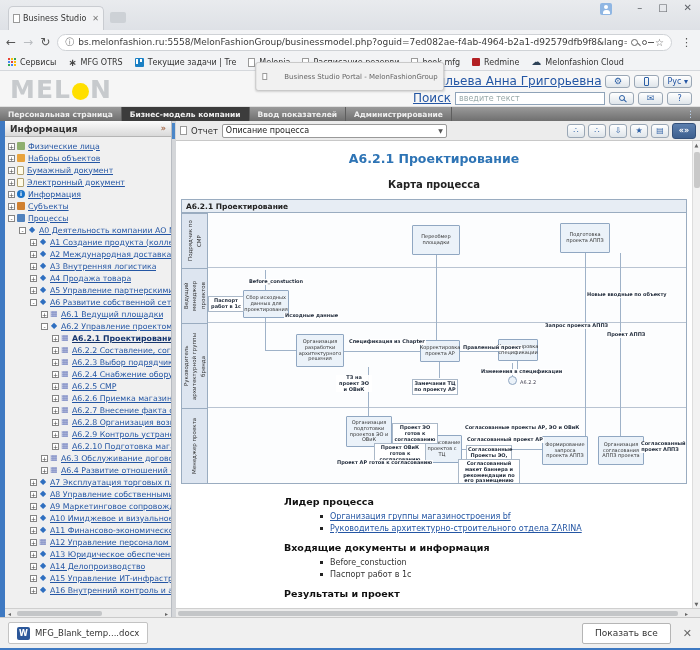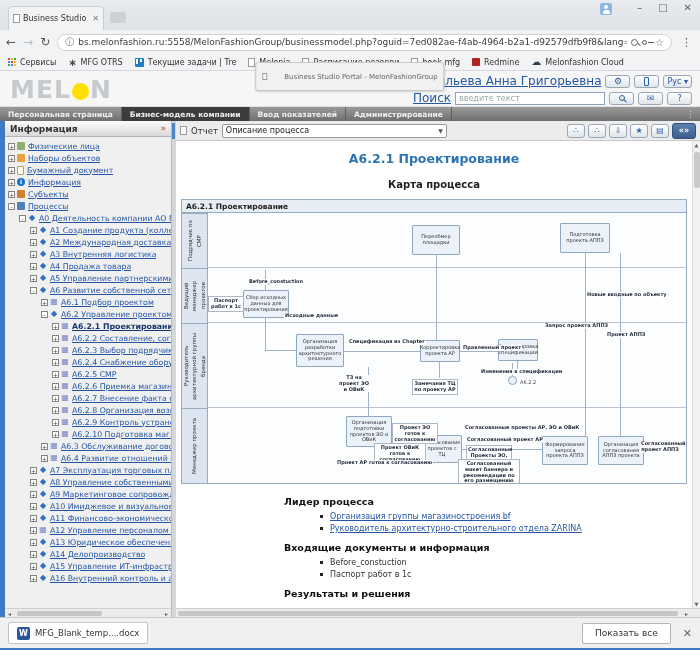--- a/index.html
+++ b/index.html
@@ -275,20 +275,25 @@
             <span class="ti ti-folder"></span>
             <span class="tlink">Наборы объектов</span>
           </div>
           <div class="trow" style="padding-left: 0px;">
             <span class="exp">+</span>
             <span class="ti ti-doc"></span>
             <span class="tlink">Бумажный документ</span>
           </div>
           <div class="trow" style="padding-left: 0px;">
             <span class="exp">+</span>
+            <span class="ti ti-doc"></span>
+            <span class="tlink">Электронный документ</span>
+          </div>
+          <div class="trow" style="padding-left: 0px;">
+            <span class="exp">+</span>
             <span class="ti ti-info">i</span>
             <span class="tlink">Информация</span>
           </div>
           <div class="trow" style="padding-left: 0px;">
             <span class="exp">+</span>
             <span class="ti ti-subj"></span>
             <span class="tlink">Субъекты</span>
           </div>
           <div class="trow" style="padding-left: 0px;">
             <span class="exp">-</span>
@@ -326,21 +331,21 @@
             <span class="tlink">A5 Управление партнерскими отношениями</span>
           </div>
           <div class="trow" style="padding-left: 22px;">
             <span class="exp">-</span>
             <span class="ti ti-activity">◆</span>
             <span class="tlink">A6 Развитие собственной сети и отношений с аренд</span>
           </div>
           <div class="trow" style="padding-left: 33px;">
             <span class="exp">+</span>
             <span class="ti ti-diagram">▦</span>
-            <span class="tlink">A6.1 Подбор проектом</span>
+            <span class="tlink">A6.1 Ведущий площадки</span>
           </div>
           <div class="trow" style="padding-left: 33px;">
             <span class="exp">-</span>
             <span class="ti ti-activity">◆</span>
             <span class="tlink">A6.2 Управление проектом открытия магазина</span>
           </div>
           <div class="trow" style="padding-left: 44px;">
             <span class="exp">+</span>
             <span class="ti ti-diagram">▦</span>
             <span class="tlink sel">A6.2.1 Проектирование</span>
@@ -559,21 +564,21 @@
               </div>
               <div class="sec-h">Входящие документы и информация</div>
               <div class="sec-item">
                 <span class="bullet"></span>
                 <span class="sec-text">Before_constuction</span>
               </div>
               <div class="sec-item">
                 <span class="bullet"></span>
                 <span class="sec-text">Паспорт работ в 1с</span>
               </div>
-              <div class="sec-h">Результаты и решения</div>
+              <div class="sec-h">Результаты и проект</div>
             </div>
 
           <div class="vscroll">
             <span class="va">▲</span>
             <div class="vthumb"></div>
             <span class="va bottom">▼</span>
           </div>
         </div>
 
         <div class="hscroll">

